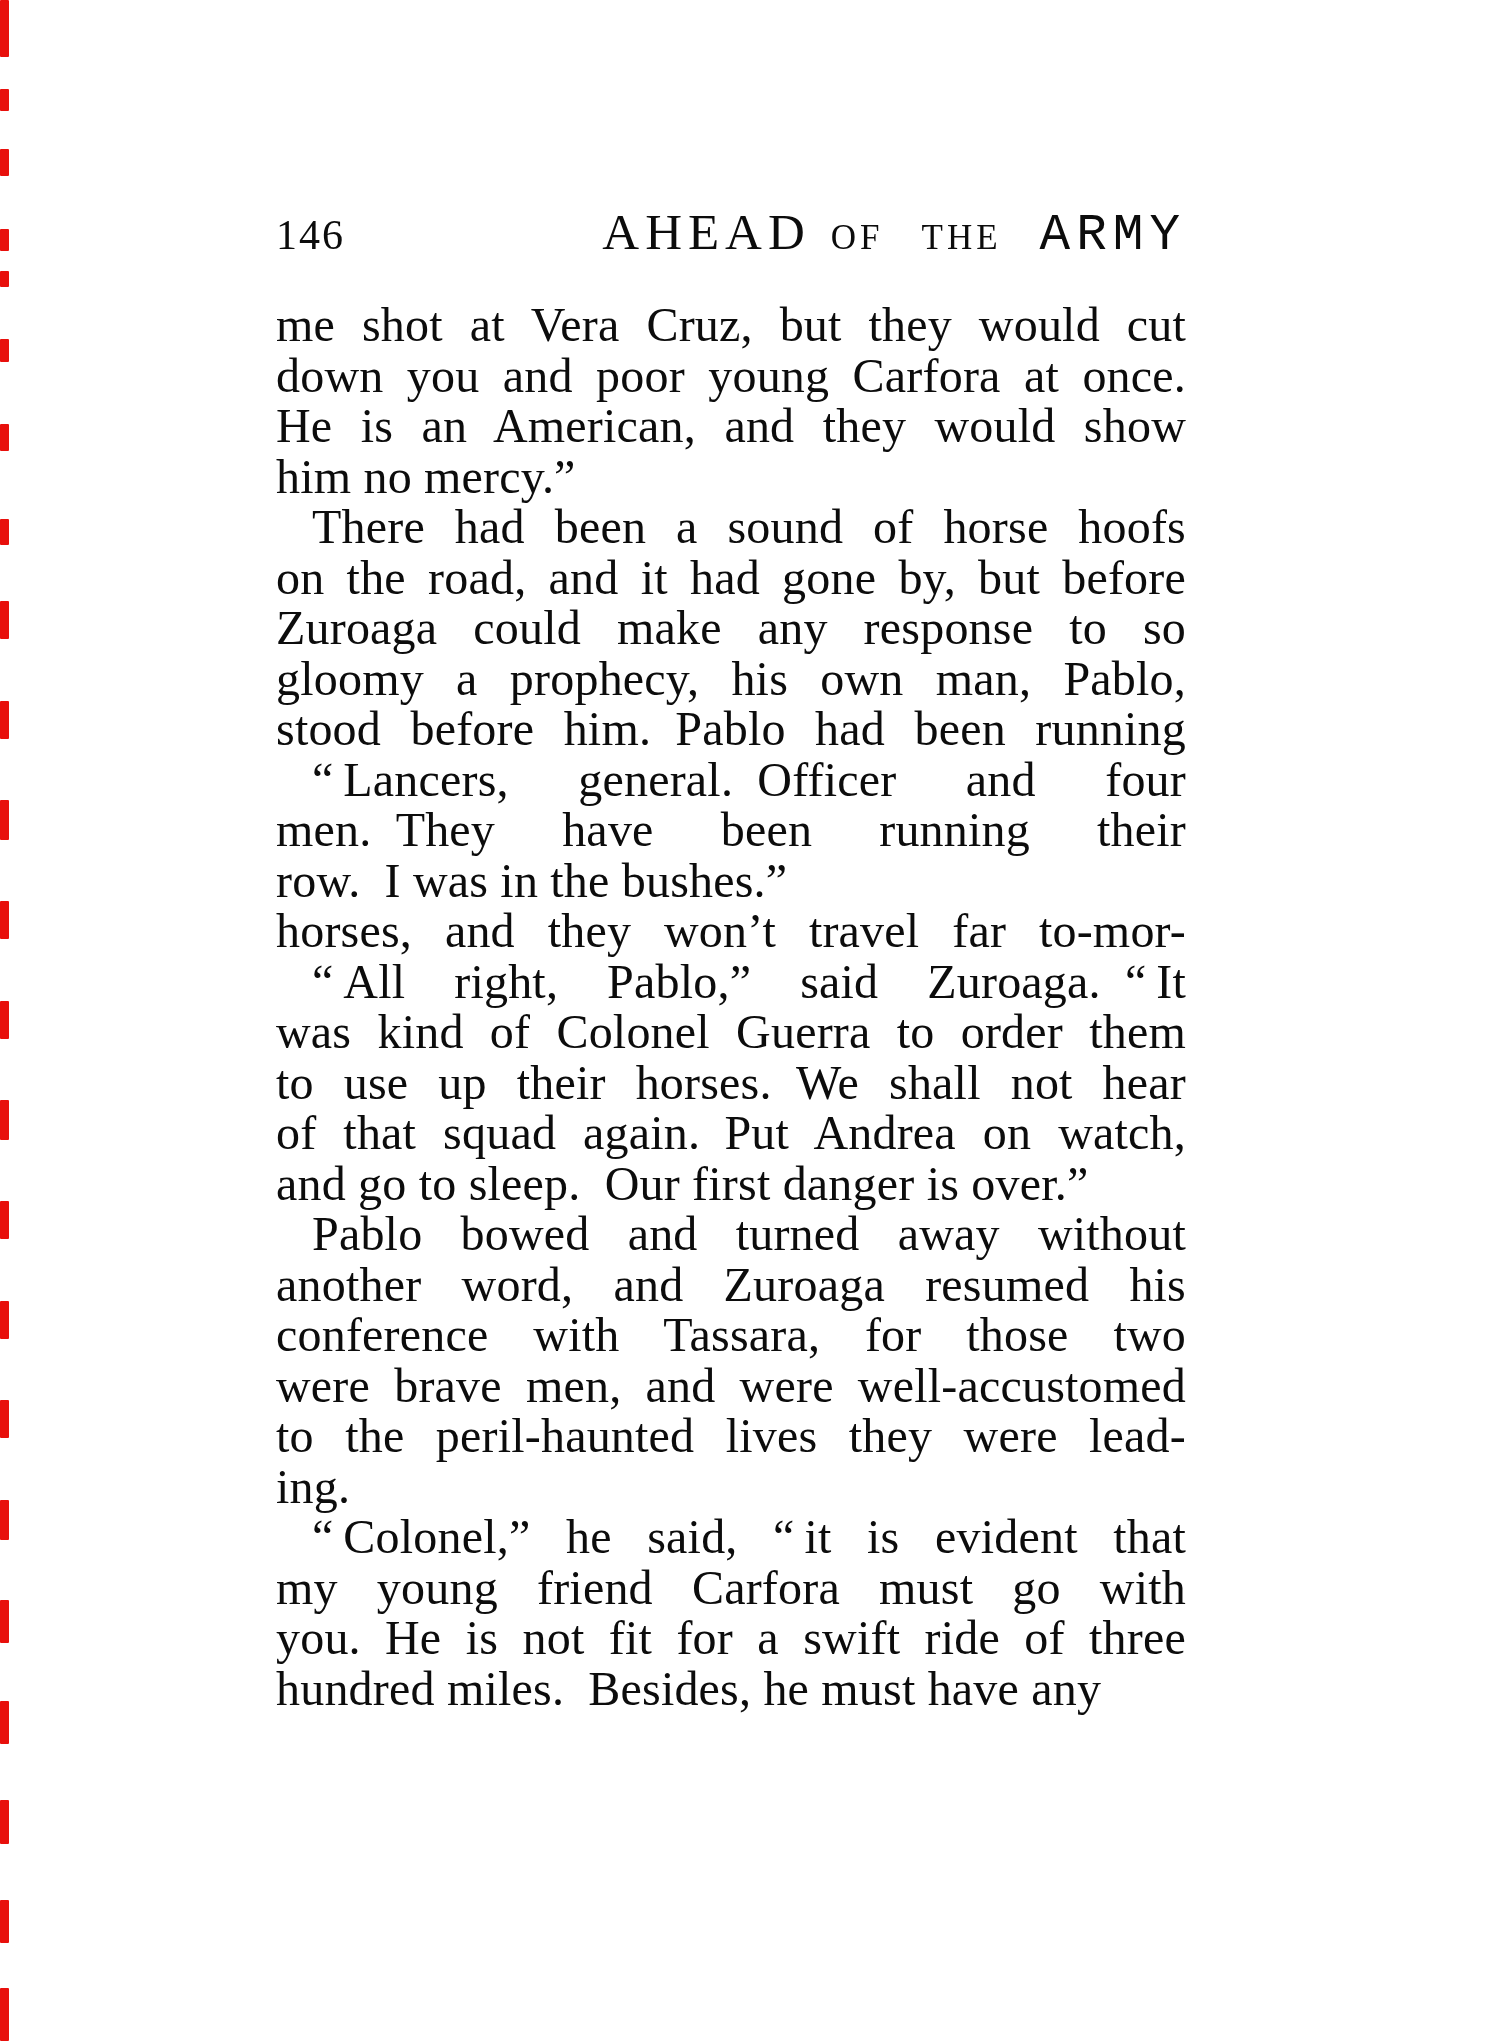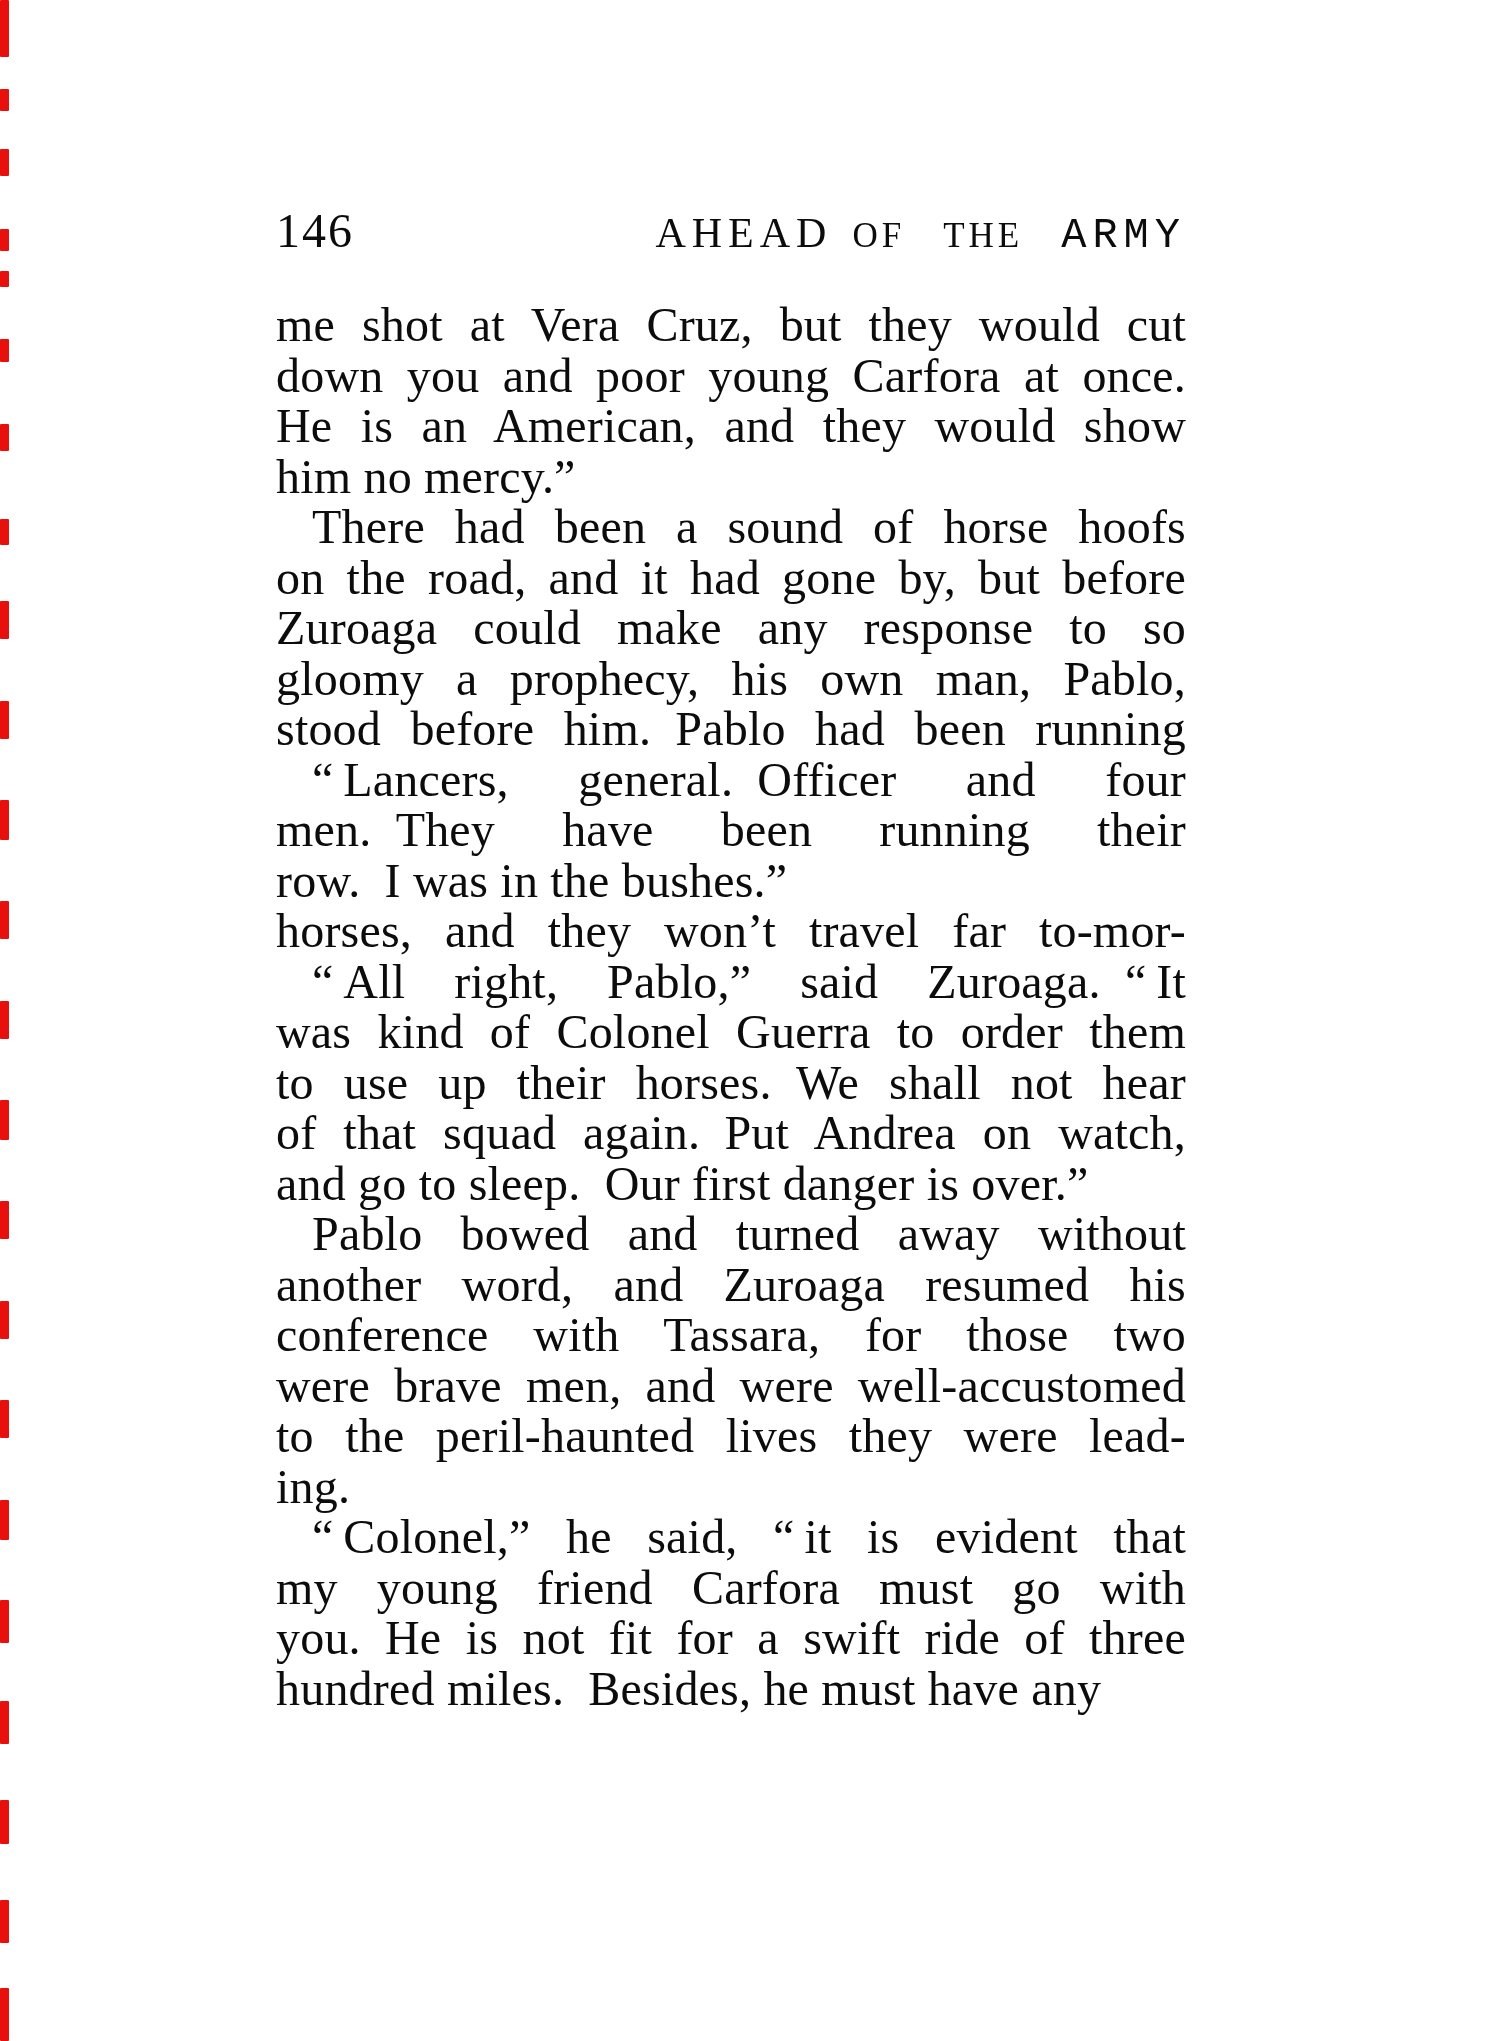--- a/index.html
+++ b/index.html
@@ -22,30 +22,30 @@
 
   
   .running-head {
     position: absolute;
     left: 276px; top: 203px;
     width: 910px;
     display: flex;
     align-items: baseline;
   }
   .page-number {
-    font-size: 48px;
+    font-size: 42px;
     letter-spacing: 2px;
   }
   .head-title {
     margin-left: auto;
     display: inline-flex;
     align-items: baseline;
     white-space: nowrap;
   }
-  .head-big   { font-size: 42px; letter-spacing: 6px; }
+  .head-big   { font-size: 51px; letter-spacing: 6px; }
   .head-small { font-size: 35px; letter-spacing: 4px; }
   .gap-a { margin-left: 20px; }
   .gap-b { margin-left: 38px; }
   .gap-c { margin-left: 38px; font-family: Liberation Mono, monospace; }
 
   
   .text-column {
     position: absolute;
     left: 276px; top: 300px;
     width: 910px;

